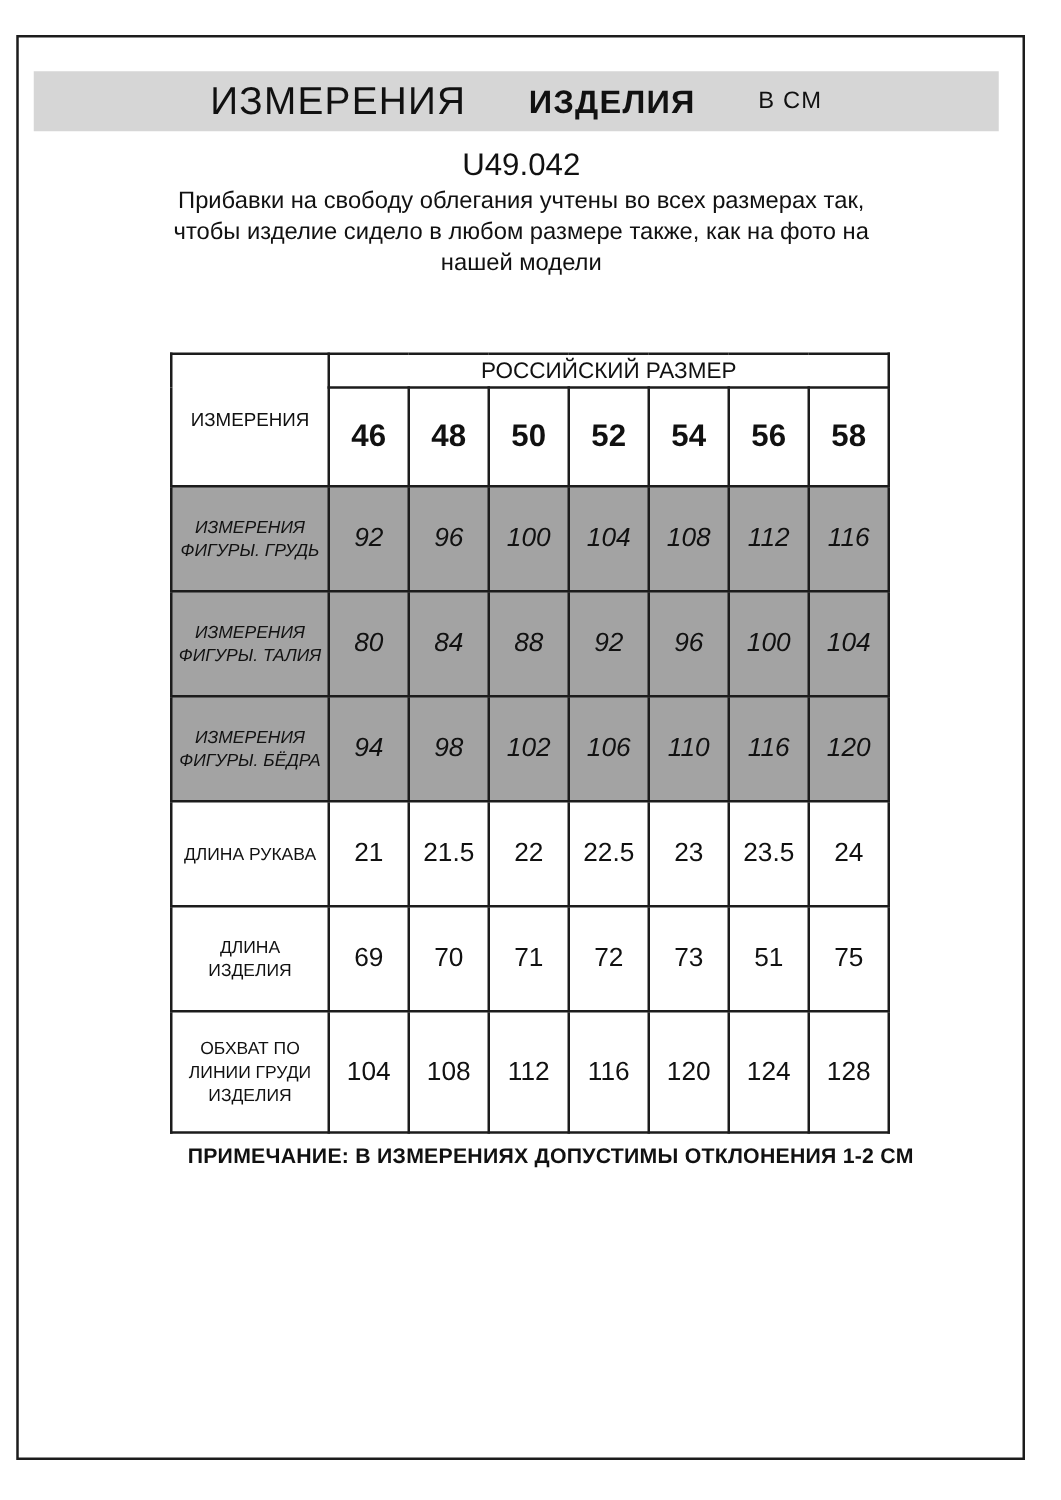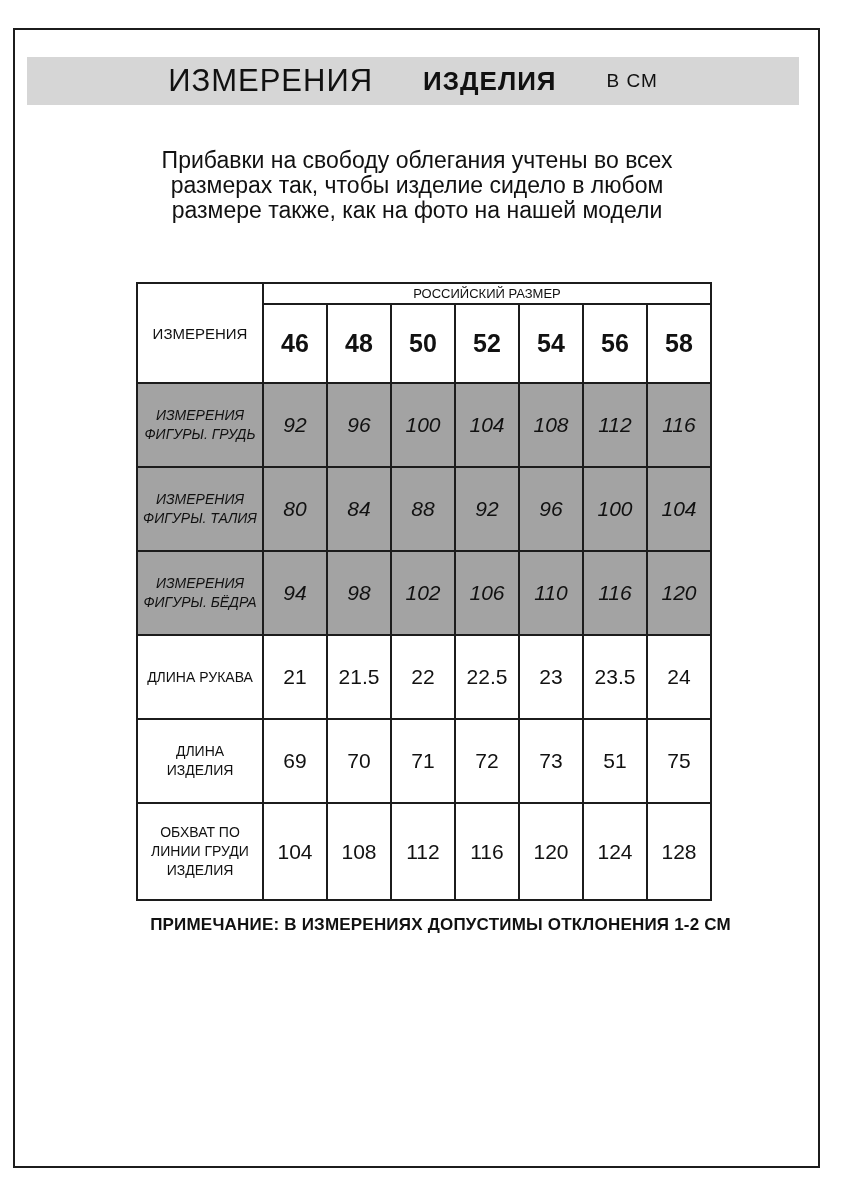--- a/index.html
+++ b/index.html
@@ -62,21 +62,21 @@
     text-align: center;
     font-size: 25px;
     font-weight: 400;
   }
   .description {
     position: absolute;
     left: 127px;
     top: 148px;
     width: 580px;
     text-align: center;
-    font-size: 23px;
+    font-size: 19px;
     line-height: 25px;
     font-weight: 400;
   }
   table.size-table {
     position: absolute;
     left: 136px;
     top: 282px;
     border-collapse: collapse;
     table-layout: fixed;
   }
@@ -87,21 +87,21 @@
     padding: 2px 4px;
     box-sizing: border-box;
     background: #ffffff;
   }
   td.corner {
     width: 126px;
     font-size: 15px;
   }
   td.group-header {
     height: 20px;
-    font-size: 13px;
+    font-size: 18px;
     font-weight: 400;
     padding: 1px 2px;
   }
   tr.sizes-row { height: 79px; }
   tr.sizes-row td {
     width: 64px;
     font-size: 25px;
     font-weight: 700;
     border-radius: 31px;
   }
@@ -135,20 +135,21 @@
 
 <div class="page">
   <div class="sheet-border"></div>
 
   <div class="title-bar">
     <span class="title-main">ИЗМЕРЕНИЯ</span>
     <span class="title-strong">ИЗДЕЛИЯ</span>
     <span class="title-units">В СМ</span>
   </div>
 
+  <div class="article">U49.042</div>
 
   <div class="description">Прибавки на свободу облегания учтены во всех размерах так, чтобы изделие сидело в любом размере также, как на фото на нашей модели</div>
 
   <table class="size-table">
     <tbody>
         <tr>
       <td class="corner" rowspan="2">ИЗМЕРЕНИЯ</td>
       <td class="group-header" colspan="7">РОССИЙСКИЙ РАЗМЕР</td>
     </tr>
     <tr class="sizes-row">

